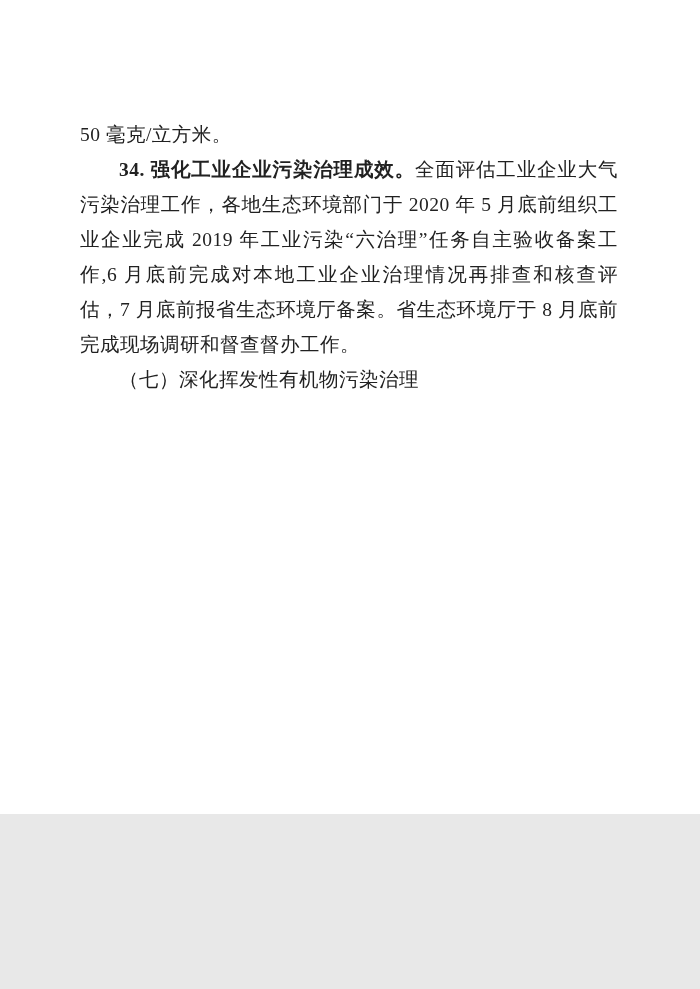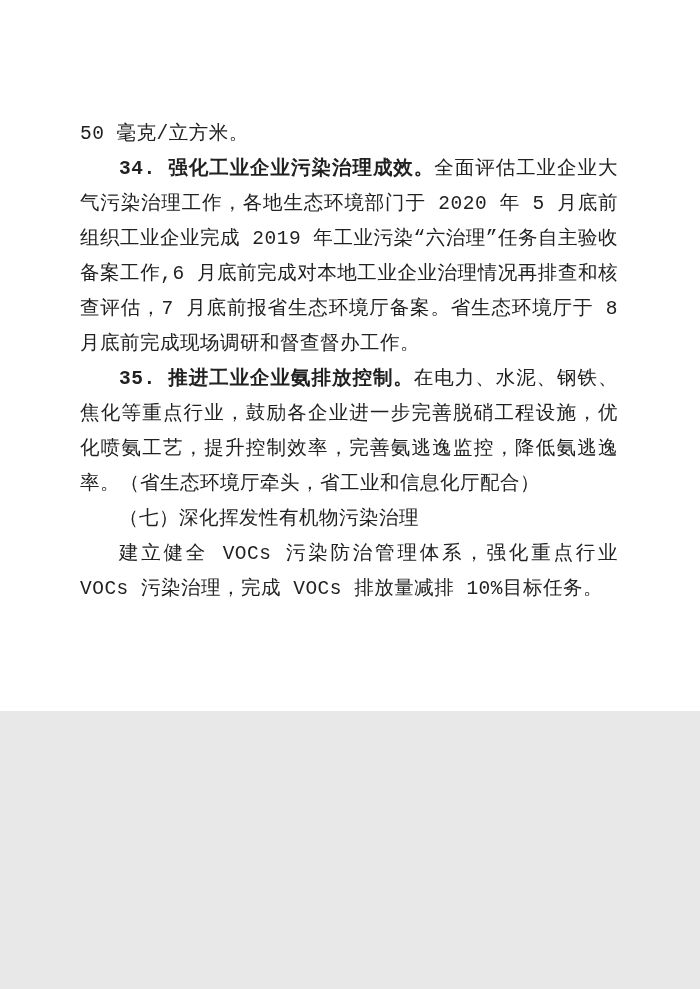--- a/index.html
+++ b/index.html
@@ -3,25 +3,25 @@
 <meta charset="utf-8">
 <style>
   html, body {
     margin: 0;
     padding: 0;
     background: #e8e8e8;
   }
   .page {
     position: relative;
     width: 700px;
-    height: 711px;
+    height: 814px;
     margin: 0 auto;
     background: #ffffff;
     overflow: hidden;
-    font-family: Liberation Mono, monospace;
+    font-family: Liberation Serif, serif;
     color: #212121;
   }
   .doc-body {
     position: absolute;
     left: 80px;
     top: 117px;
     width: 538px;
     font-size: 19.5px;
     line-height: 35px;
     text-align: justify;
@@ -57,23 +57,21 @@
 <body>
 
 <div class="page">
   <div class="doc-body">
 
     <p class="para flush">50 毫克/立方米。</p>
 
 
     <p class="para"><span class="lead">34. 强化工业企业污染治理成效。</span><span>全面评估工业企业大气污染治理工作，各地生态环境部门于 2020 年 5 月底前组织工业企业完成 2019 年工业污染“六治理”任务自主验收备案工作,6 月底前完成对本地工业企业治理情况再排查和核查评估，7 月底前报省生态环境厅备案。省生态环境厅于 8 月底前完成现场调研和督查督办工作。</span></p>
 
-    <p class="para"><span class="lead">35. 推进工业企业氨排放控制。</span><span>在电力、水泥、钢铁、焦化等重点行业，鼓励各企业进一步完善脱硝工程设施，优化喷氨工艺，提升控制效率，完善氨逃逸监控，降低氨逃逸率。</span><span class="kaiti">（省生态环境厅牵头，省工业和信息化厅配合）</span></p>
 
     <p class="para kaiti">（七）深化挥发性有机物污染治理</p>
 
-    <p class="para">建立健全 VOCs 污染防治管理体系，强化重点行业 VOCs 污染治理，完成 VOCs 排放量减排 10%目标任务。</p>
 
 
   </div>
 
   <div class="page-number">— 21 —</div>
 </div>
 
 </body></html>

